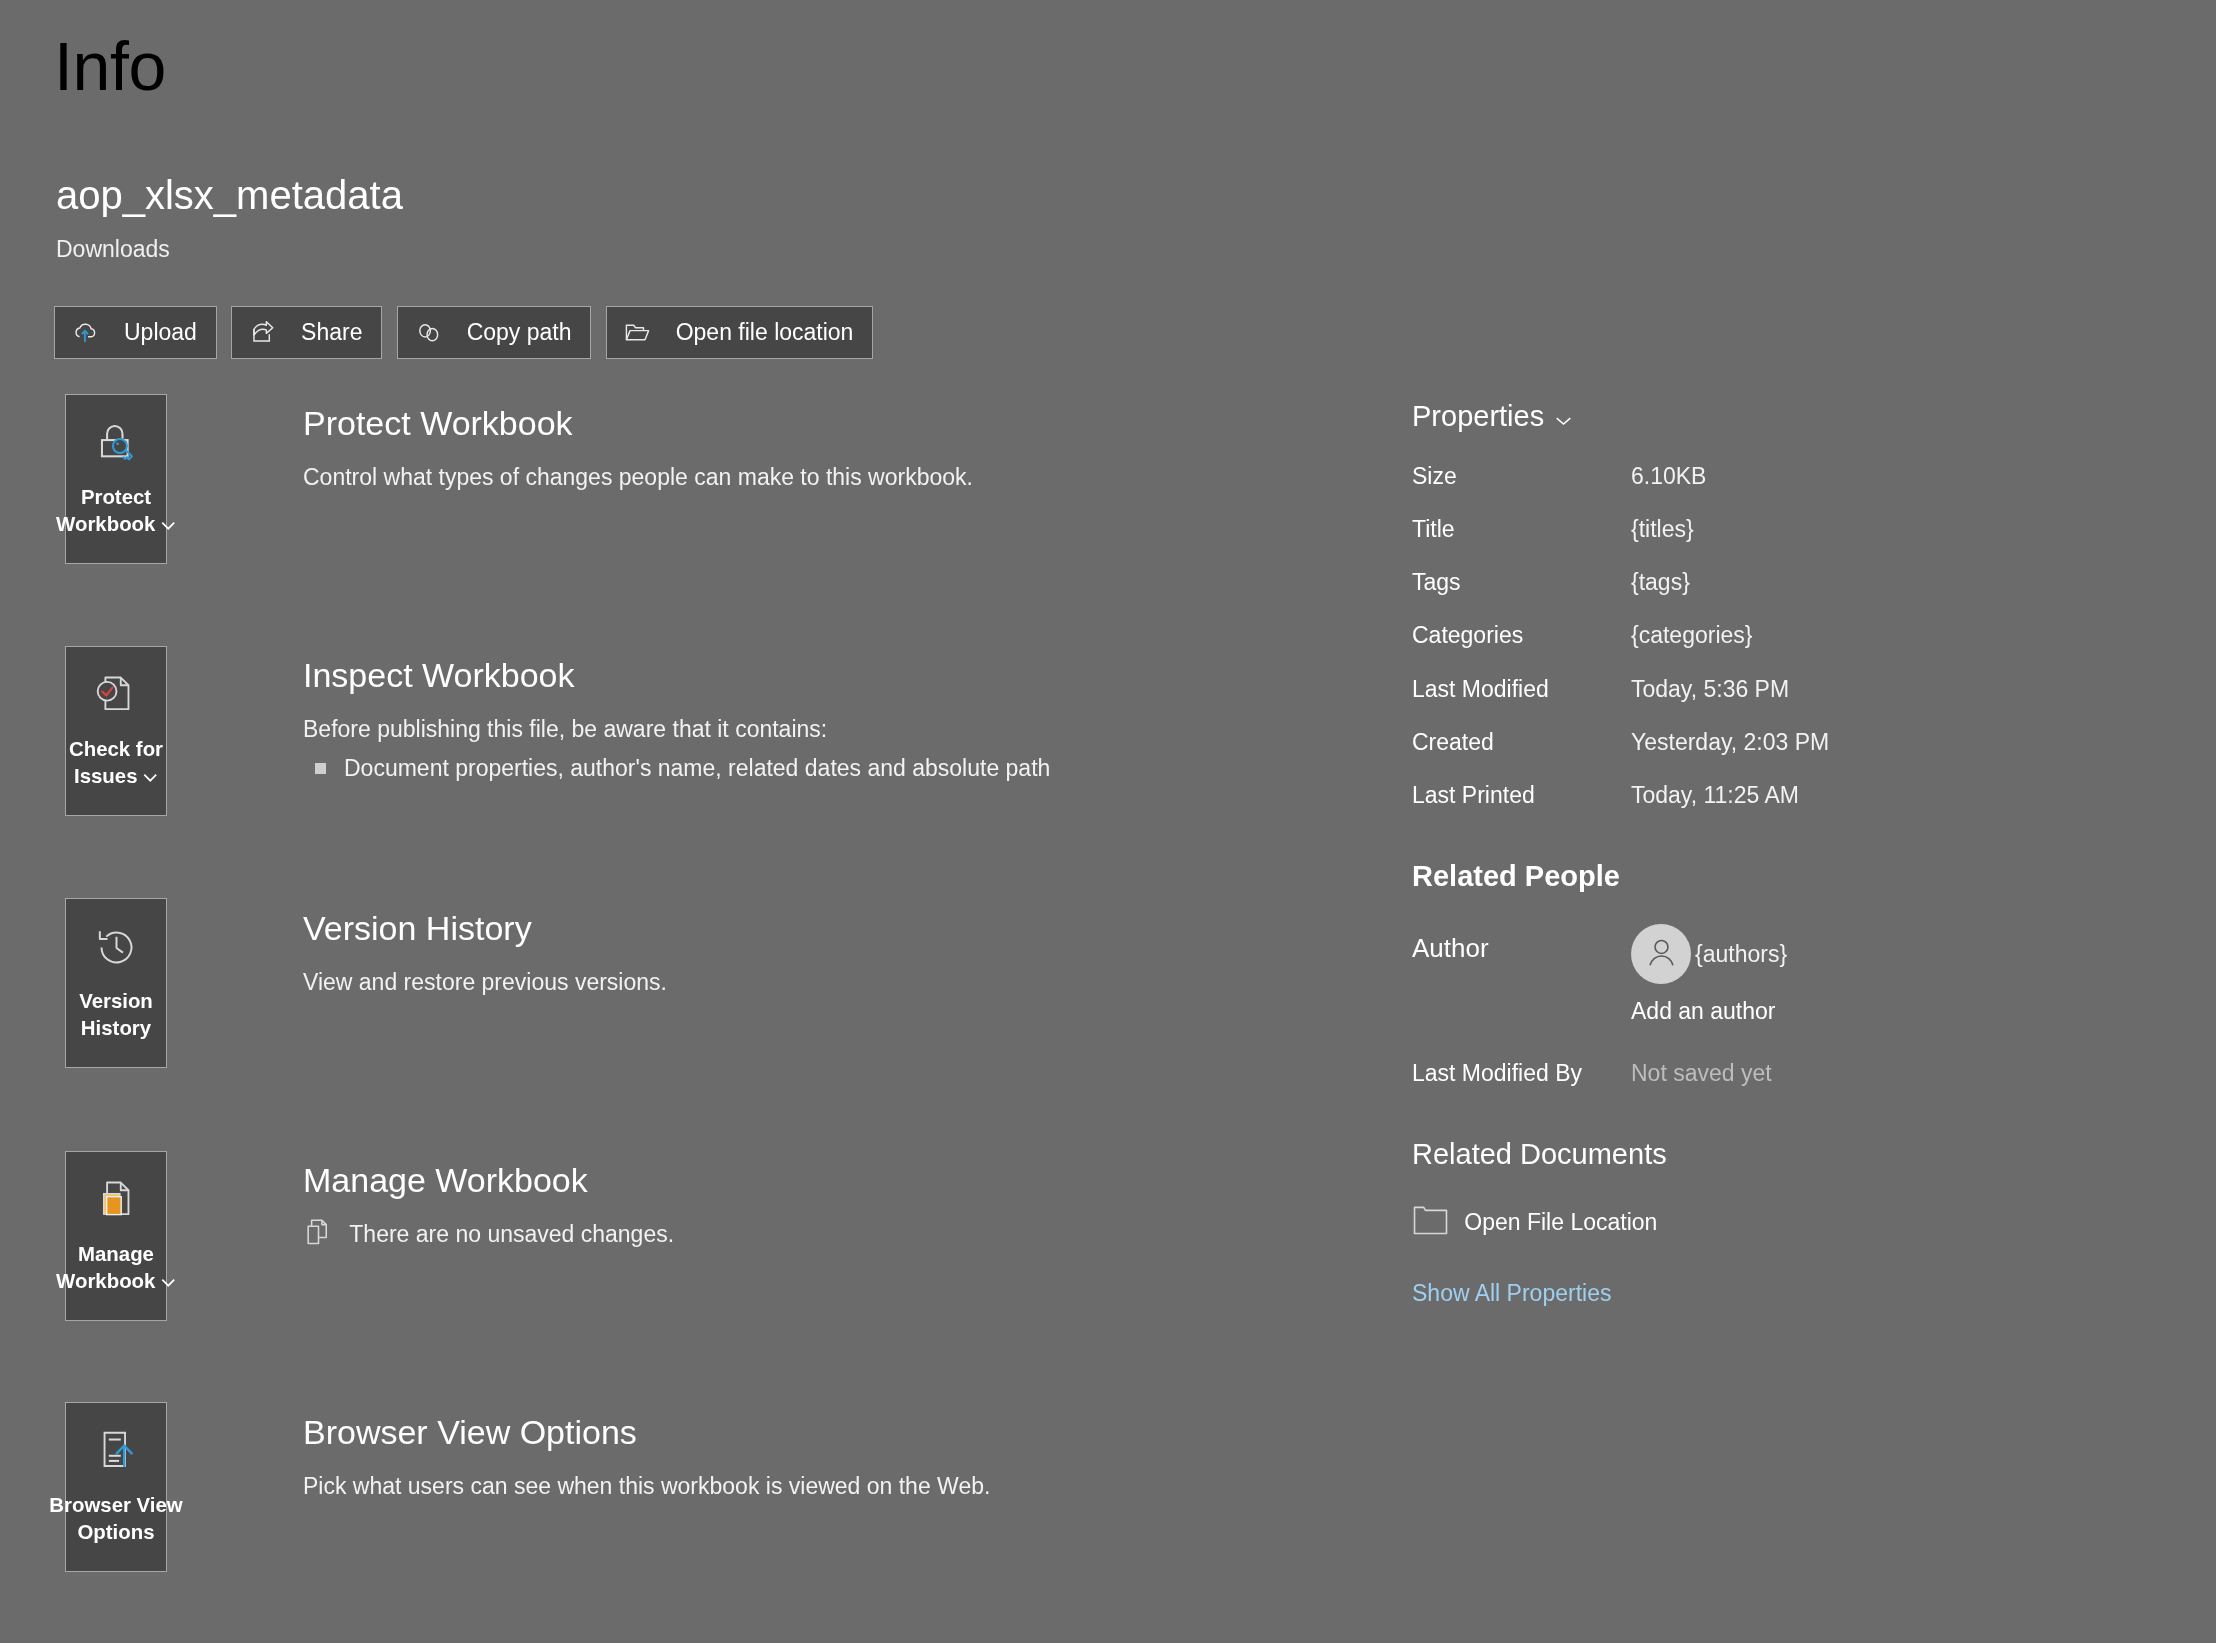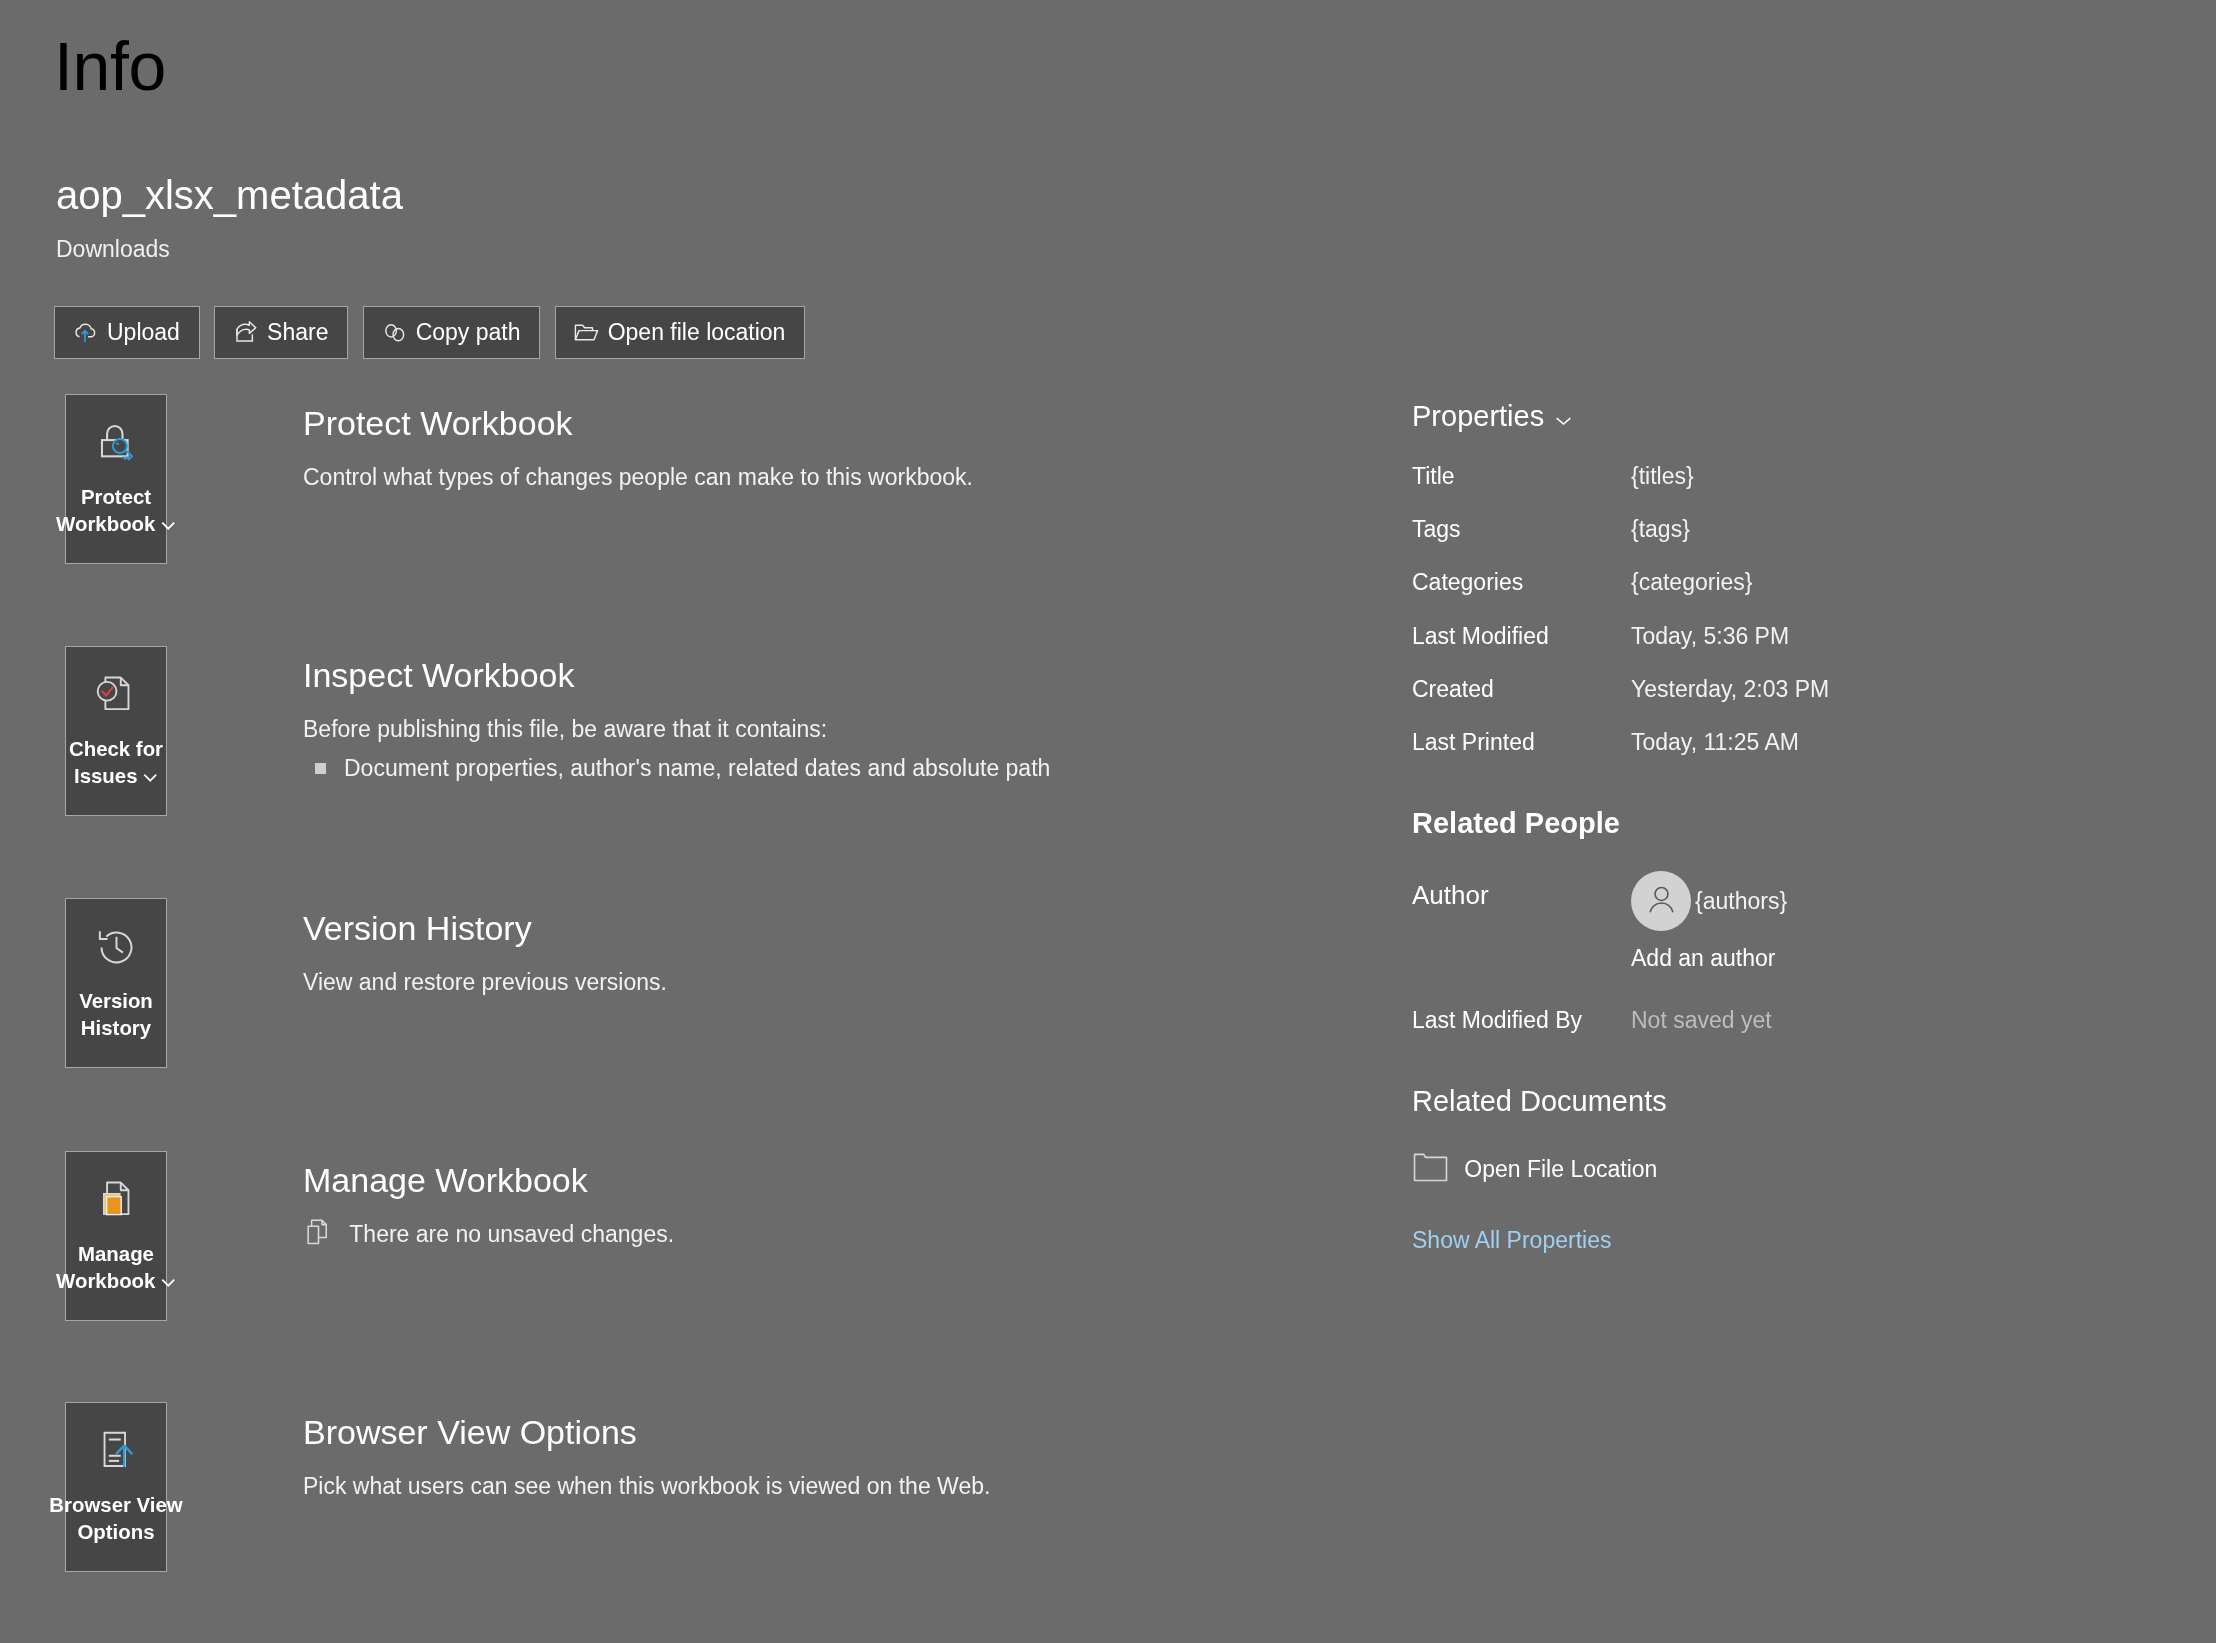--- a/index.html
+++ b/index.html
@@ -61,21 +61,21 @@
     gap: 14.5px;
     align-items: stretch;
   }
 
   .action-btn {
     background: #464646;
     border: 0.9px solid #a6a6a6;
     height: 53px;
     display: flex;
     align-items: center;
-    gap: 7px;
+    gap: 24px;
     padding: 0 18.7px 0 16px;
     cursor: pointer;
     color: #ffffff;
     font-size: 23px;
     font-weight: 400;
     white-space: nowrap;
   }
 
   .action-btn .glyph {
     display: flex;
@@ -486,20 +486,24 @@
       <span>Properties</span>
       <span>
         <svg width="17" height="10.2" viewBox="0 0 20 12">
             <path d="M2 2.5 L10 9.5 L18 2.5" fill="none" stroke="#ffffff" stroke-width="1.8"></path>
           </svg>
       </span>
     </div>
 
     <div style="margin-top:32px;">
       <div class="prop-row" style="margin-bottom:30px;">
+        <span class="prop-label">Size</span>
+        <span class="prop-value">6.10KB</span>
+      </div>
+      <div class="prop-row" style="margin-bottom:30px;">
         <span class="prop-label">Title</span>
         <span class="prop-value">{titles}</span>
       </div>
       <div class="prop-row" style="margin-bottom:30px;">
         <span class="prop-label">Tags</span>
         <span class="prop-value">{tags}</span>
       </div>
       <div class="prop-row">
         <span class="prop-label">Categories</span>
         <span class="prop-value">{categories}</span>

